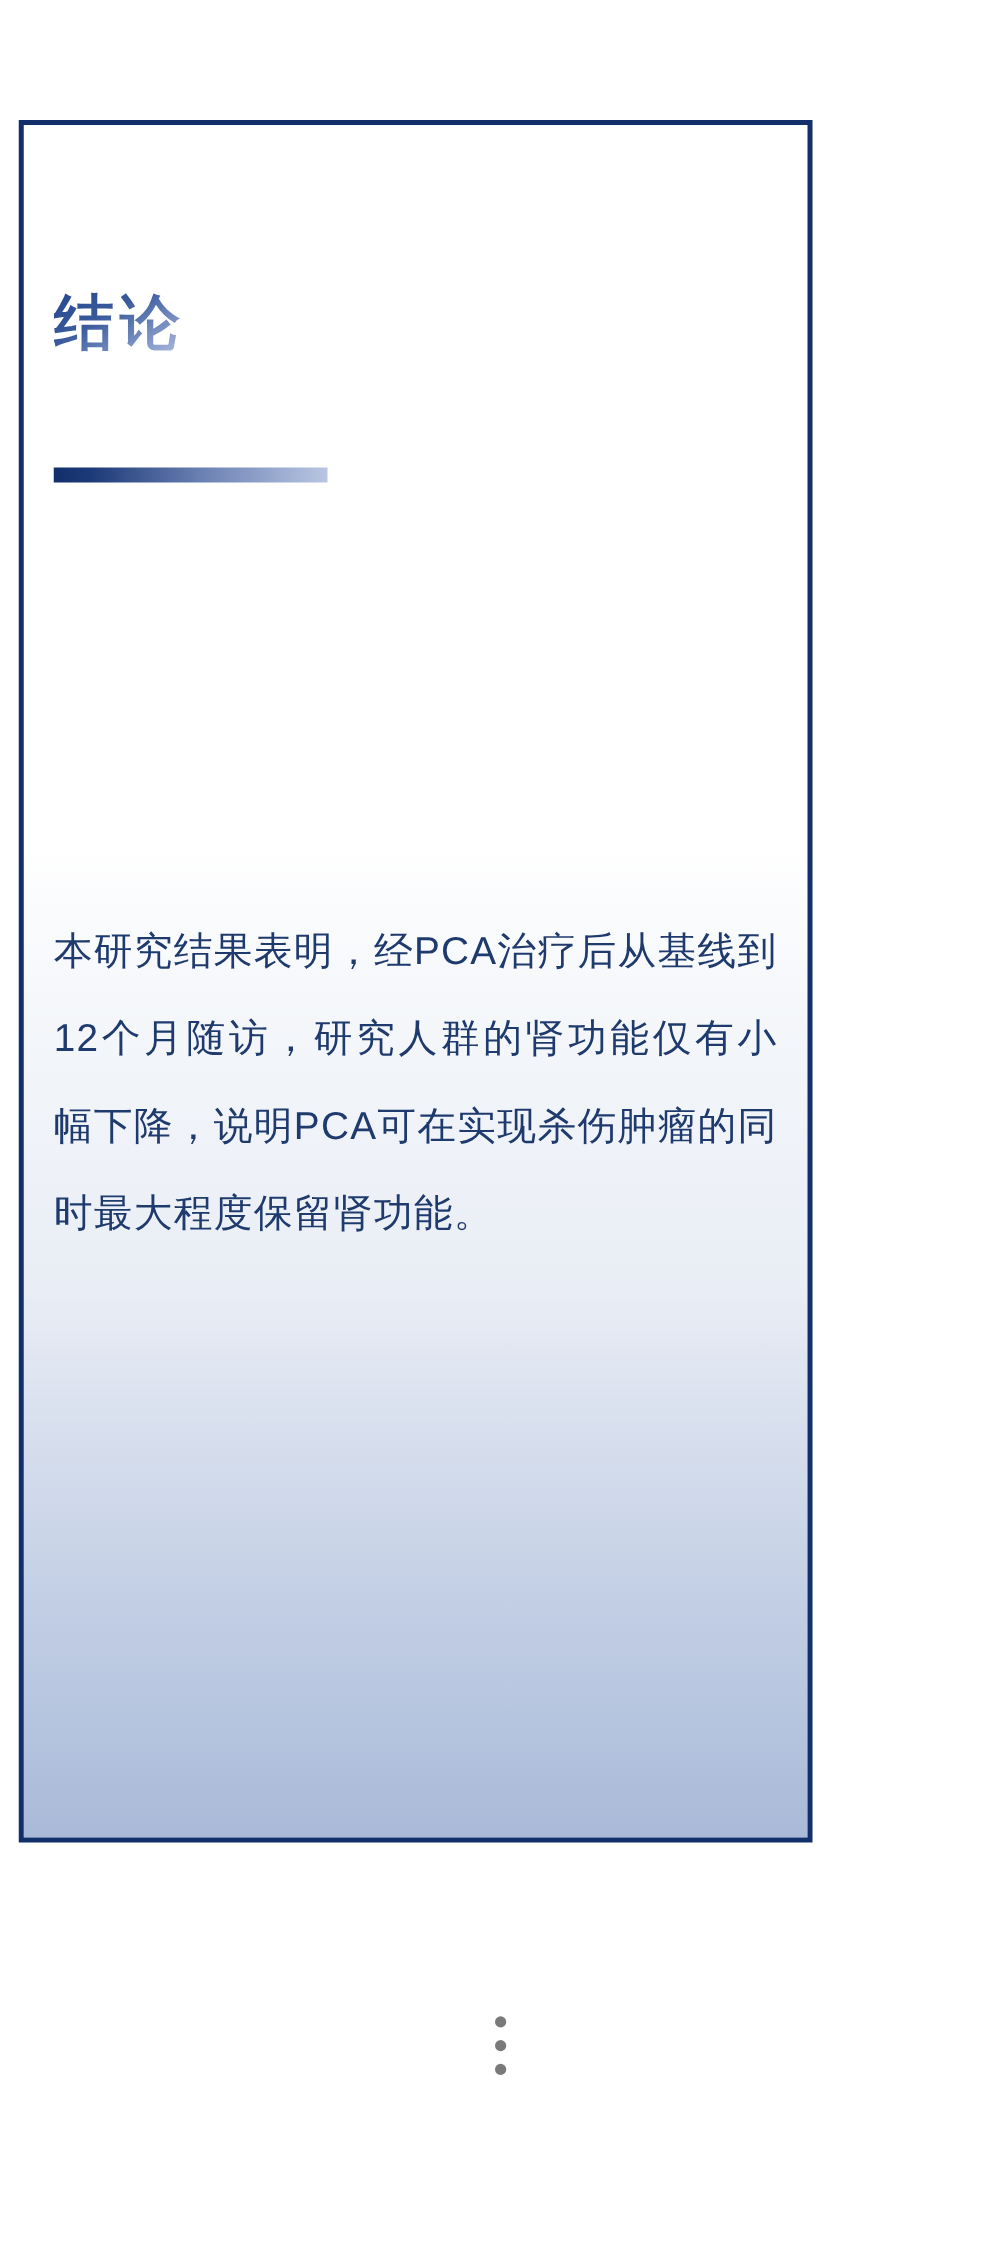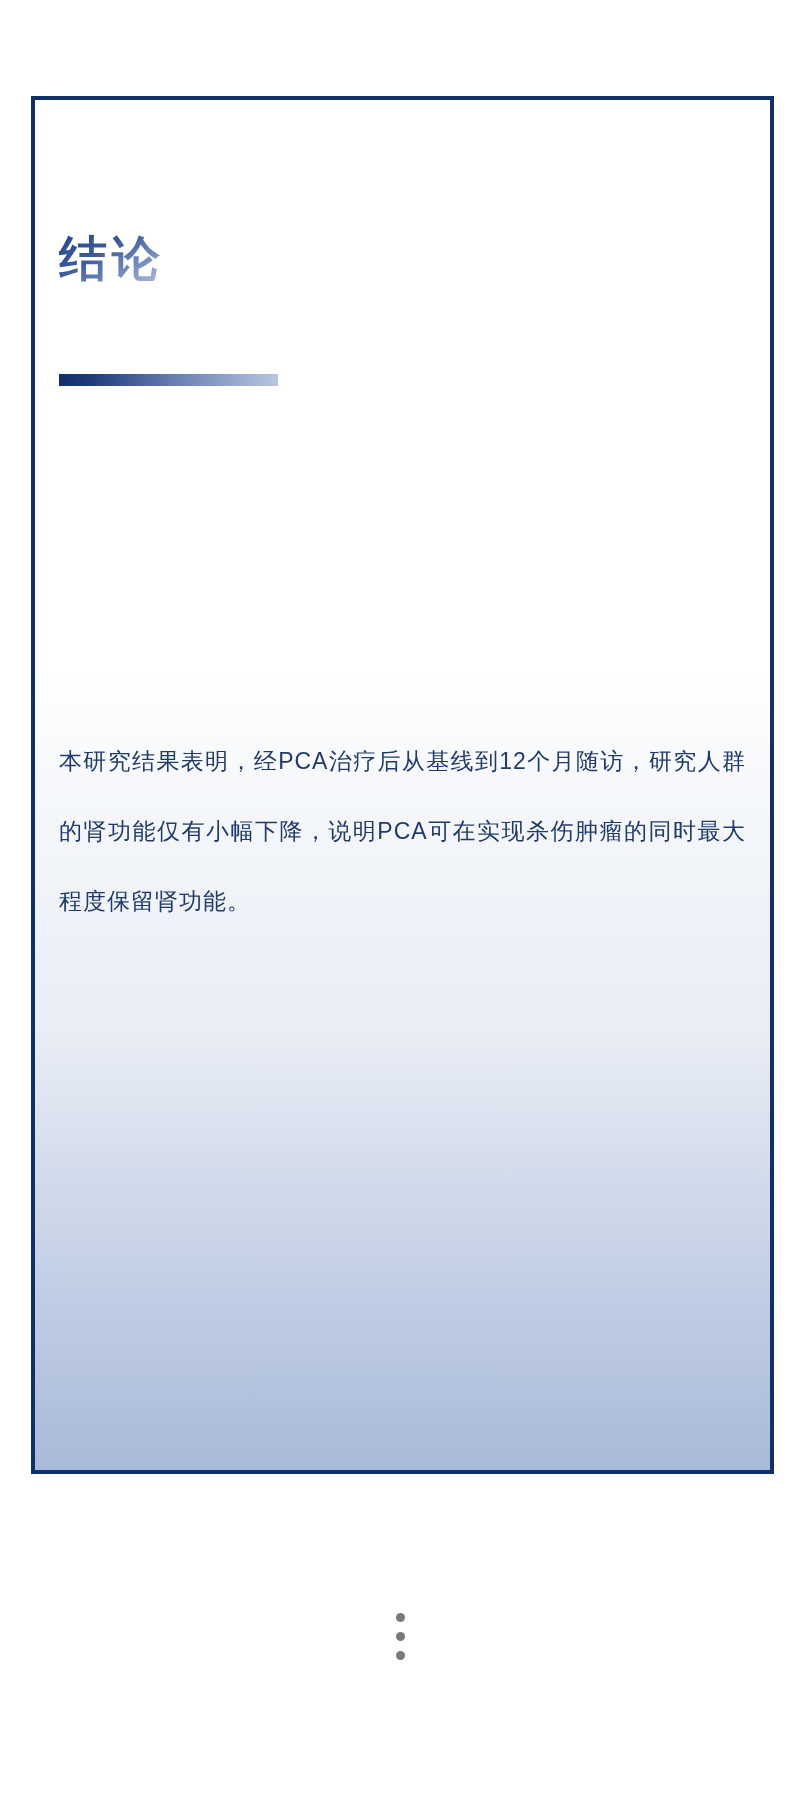--- a/index.html
+++ b/index.html
@@ -5,23 +5,23 @@
   * { margin: 0; padding: 0; box-sizing: border-box; }
   html, body {
     width: 800px;
     background: #ffffff;
     font-family: "Liberation Sans", "DejaVu Sans", sans-serif;
   }
   body { height: 1806px; position: relative; overflow: hidden; }
 
   .card {
     position: absolute;
-    left: 31px;
+    left: 15px;
     top: 96px;
-    width: 743px;
+    width: 635px;
     height: 1378px;
     border: 4px solid #11306b;
     padding: 0 24px;
     background: linear-gradient(180deg,
       #ffffff 0%,
       #ffffff 42%,
       #f6f8fb 50%,
       #e9edf5 68%,
       #c3cfe5 86%,
       #a9bad8 100%);
@@ -47,21 +47,21 @@
     height: 12px;
     background: linear-gradient(90deg,
       #122f6b 0%,
       #1d3b79 14%,
       #6d82b4 55%,
       #b9c6e2 100%);
   }
 
   .card-paragraph {
     margin-top: 340px;
-    font-size: 23px;
+    font-size: 31px;
     line-height: 70px;
     color: #1f3b6e;
     text-align: justify;
     letter-spacing: 1px;
     word-break: break-all;
   }
 
   .ellipsis-wrap {
     position: absolute;
     left: 0;

